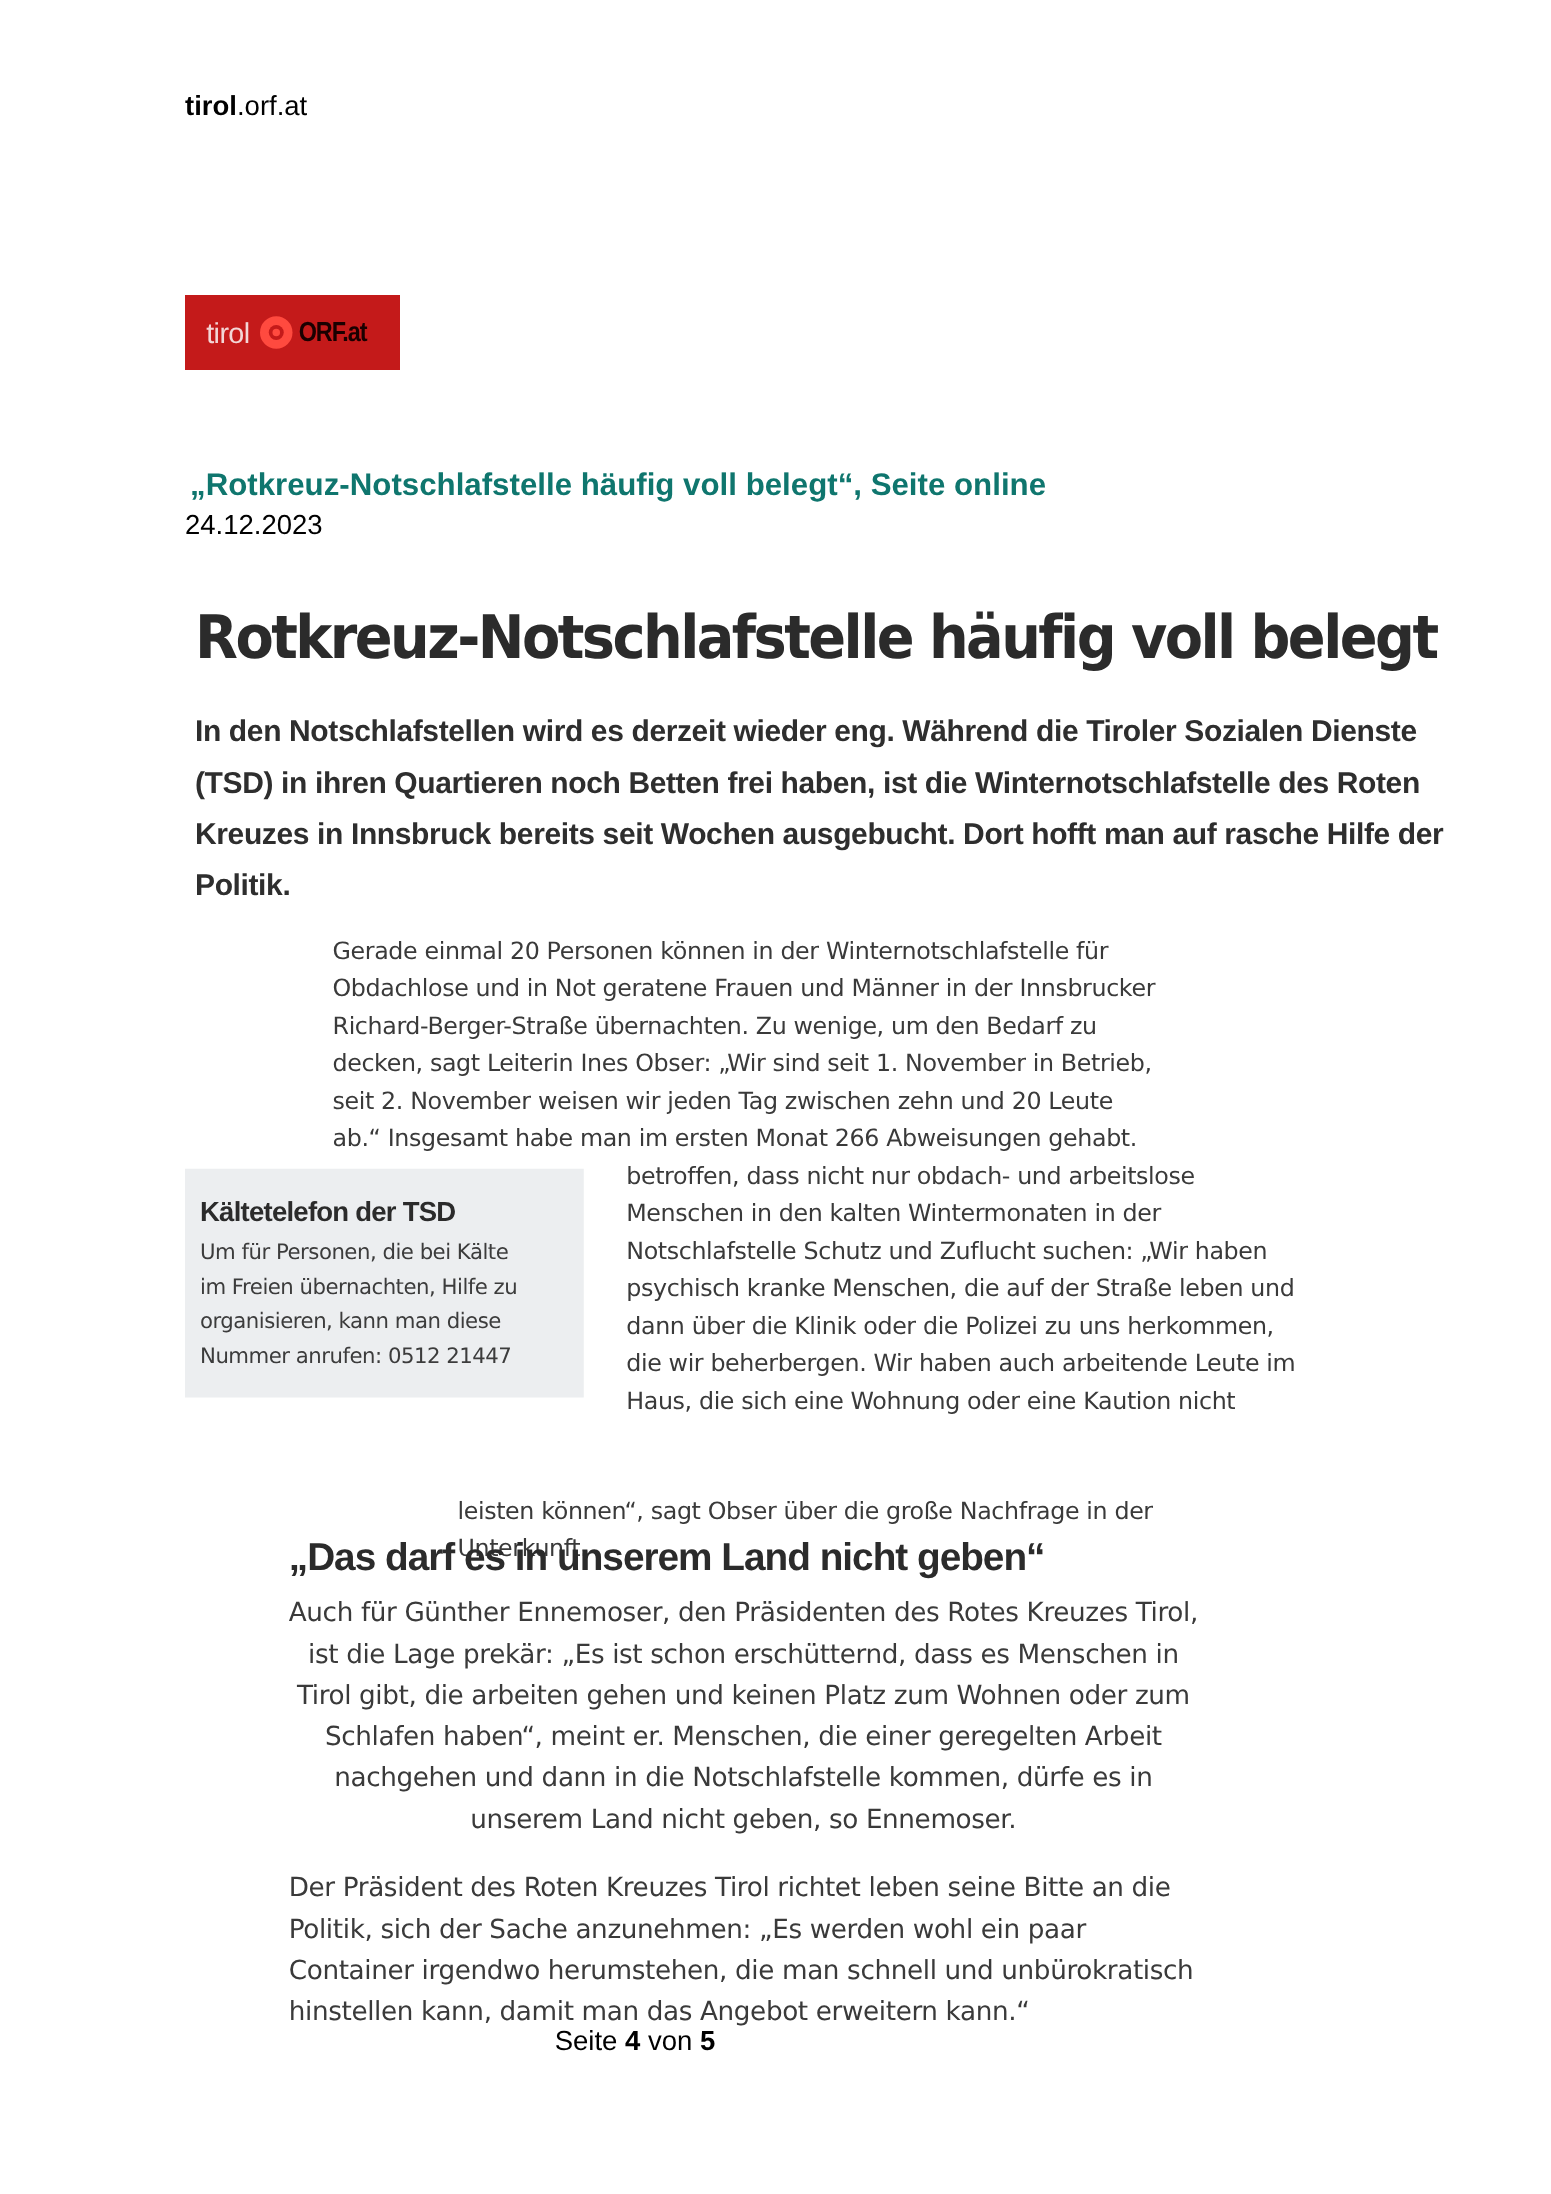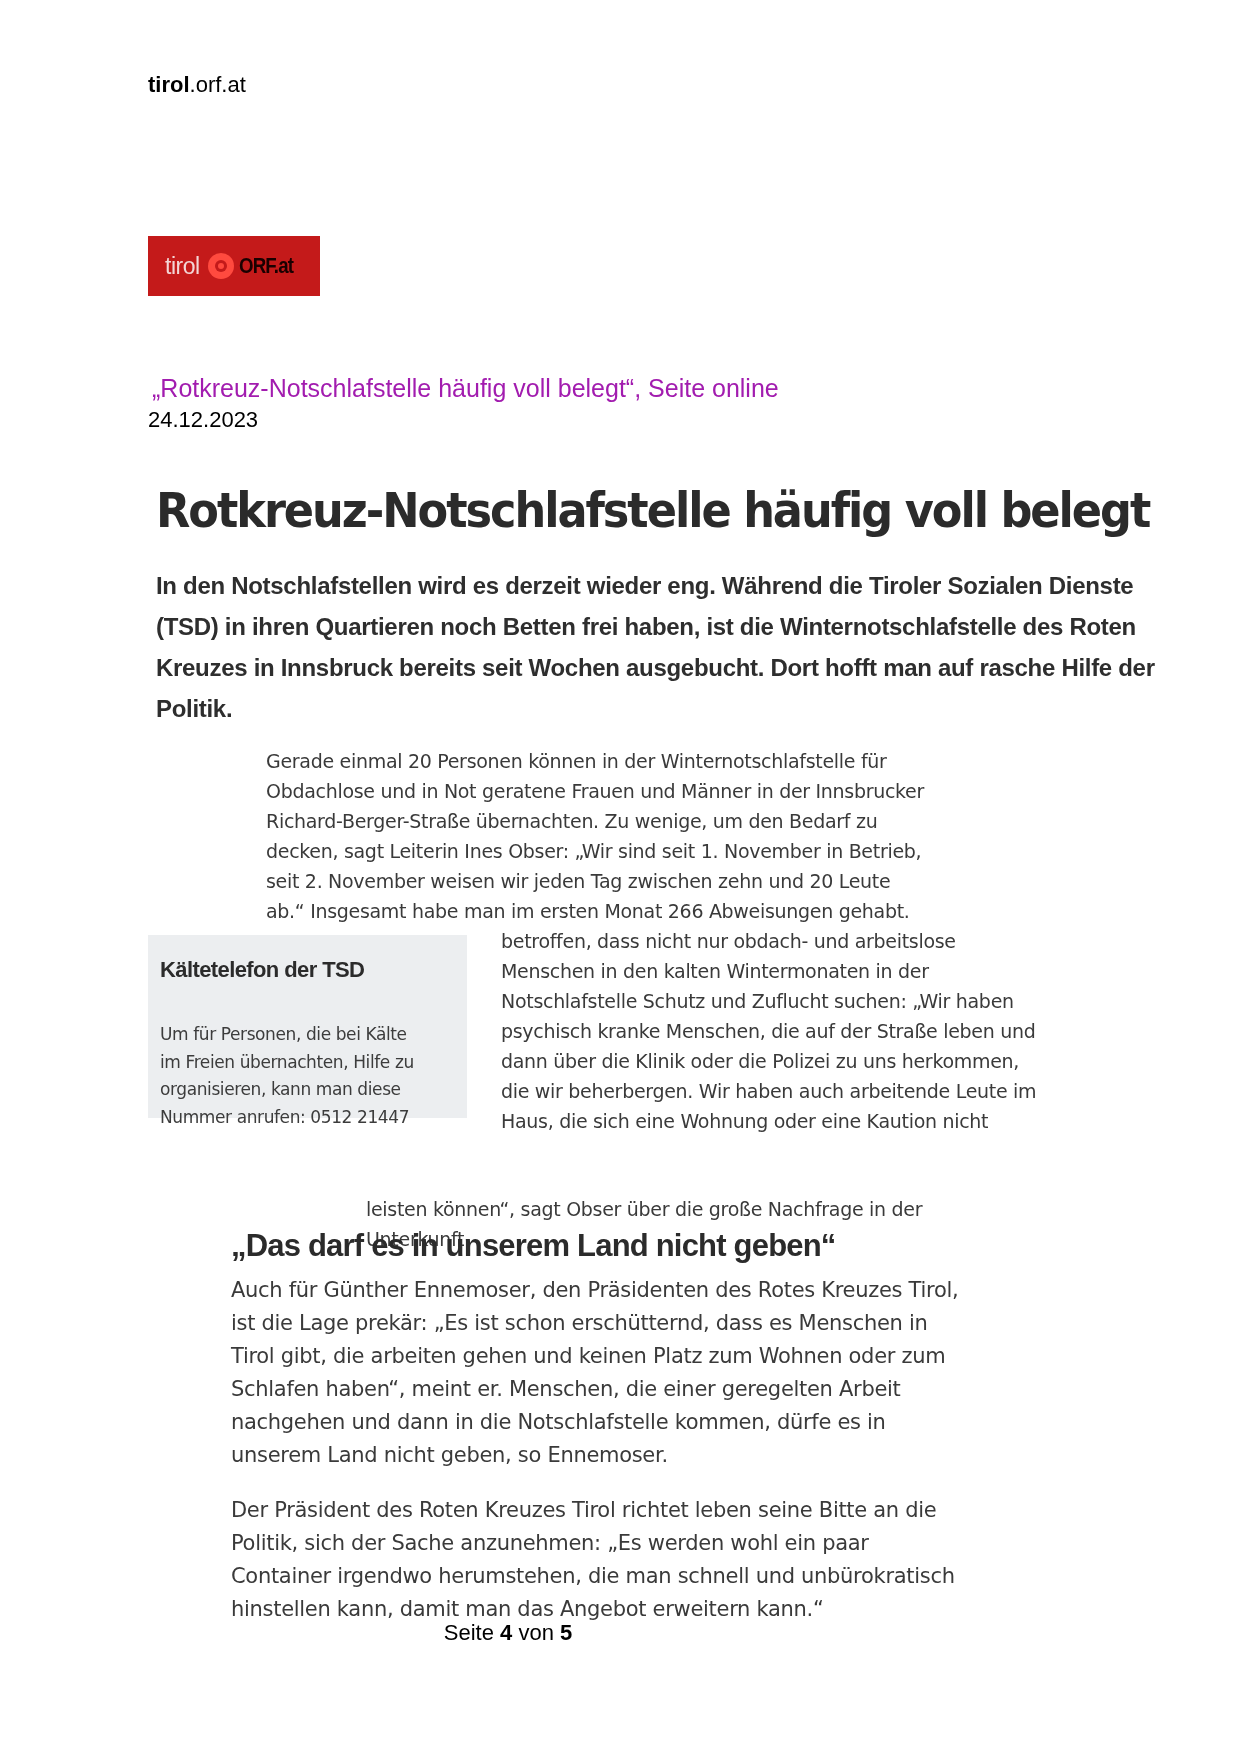--- a/index.html
+++ b/index.html
@@ -6,36 +6,36 @@
   body { width:1241px; height:1755px; position:relative; overflow:hidden; font-family:"Liberation Sans", sans-serif; color:#000; }
   .abs { position:absolute; }
   .site { left:148px; top:72px; font-size:22px; color:#000; }
   .site b { font-weight:bold; }
   .logo { left:148px; top:236px; width:172px; height:60px; background:#c41a1a; display:flex; align-items:center; }
   .logo .t { color:#f3d6d6; font-family:"Liberation Sans", sans-serif; font-size:23px; margin-left:17px; letter-spacing:-0.5px; }
   .logo .ring { width:26px; height:26px; border-radius:50%; background:#ff4a3f; margin-left:8px; position:relative; }
   .logo .ring::after { content:""; position:absolute; left:7px; top:7px; width:12px; height:12px; border-radius:50%; background:#c41a1a; }
   .logo .ring::before { content:""; position:absolute; left:10px; top:10px; width:6px; height:6px; border-radius:50%; background:#ff4a3f; z-index:2; }
   .logo .orf { color:#1a0000; font-family:"Liberation Sans", sans-serif; font-weight:bold; font-size:22px; margin-left:5px; letter-spacing:-1px; transform:scaleX(0.85); transform-origin:left; }
-  .doc-heading { left:152px; top:374px; font-size:25px; font-weight:normal; color:#a21caf; white-space:nowrap; }
+  .doc-heading { left:152px; top:374px; font-size:25px; font-weight:bold; color:#0f766e; white-space:nowrap; }
   .doc-date { left:148px; top:407px; font-size:22px; color:#000; }
   .title { left:156px; top:482px; font-family:"DejaVu Sans", sans-serif; font-weight:bold; font-size:48px; color:#2b2b2b; letter-spacing:-2.2px; white-space:nowrap; transform:scaleX(0.93); transform-origin:left; }
   .lead { left:156px; top:565px; width:960px; font-family:"Liberation Sans", sans-serif; font-weight:bold; font-size:24px; line-height:41px; color:#2e2e2e; letter-spacing:-0.3px; }
   .lead span { display:block; white-space:nowrap; }
   .body { font-family:"DejaVu Sans", sans-serif; font-size:19px; color:#3a3a3a; white-space:nowrap; letter-spacing:-0.3px; }
   .p1 { left:266px; top:746px; line-height:30px; }
   .p1 span, .p2 span, .p2b span, .p3 span, .p4 span { display:block; }
   .infobox { left:148px; top:935px; width:319px; height:183px; background:#eceef0; }
   .infobox .h { position:absolute; left:12px; top:22px; font-family:"Liberation Sans", sans-serif; font-weight:bold; font-size:22px; color:#2b2b2b; letter-spacing:-0.6px; white-space:nowrap; }
-  .infobox .b { position:absolute; left:12px; top:54px; font-family:"DejaVu Sans", sans-serif; font-size:17px; line-height:27.5px; color:#3c3c3c; white-space:nowrap; letter-spacing:-0.4px;margin-top:32px; }
+  .infobox .b { position:absolute; left:12px; top:54px; font-family:"DejaVu Sans", sans-serif; font-size:17px; line-height:27.5px; color:#3c3c3c; white-space:nowrap; letter-spacing:-0.4px; }
   .infobox .b span { display:block; }
   .p2 { left:501px; top:926px; line-height:30px; }
   .p2b { left:366px; top:1167px; line-height:30px;margin-top:27px; }
   .sub { left:231px; top:1228px; font-family:"Liberation Sans", sans-serif; font-weight:bold; font-size:31px; color:#2b2b2b; letter-spacing:-0.8px; white-space:nowrap; }
-  .p3 { left:231px; top:1274px; line-height:33px; font-size:21px; }
+  .p3 { left:231px; top:1274px; line-height:33px; font-size:21px;text-align:center; }
   .p4 { left:231px; top:1494px; line-height:33px; font-size:21px; }
   .footer { left:0; width:1016px; top:1620px; text-align:center; font-size:22px; color:#000; }
   .footer b { font-weight:bold; }
 </style>
 </head>
 <body>
 
 <div class="abs site"><b>tirol</b><span>.orf.at</span></div>
 
 <div class="abs logo">

